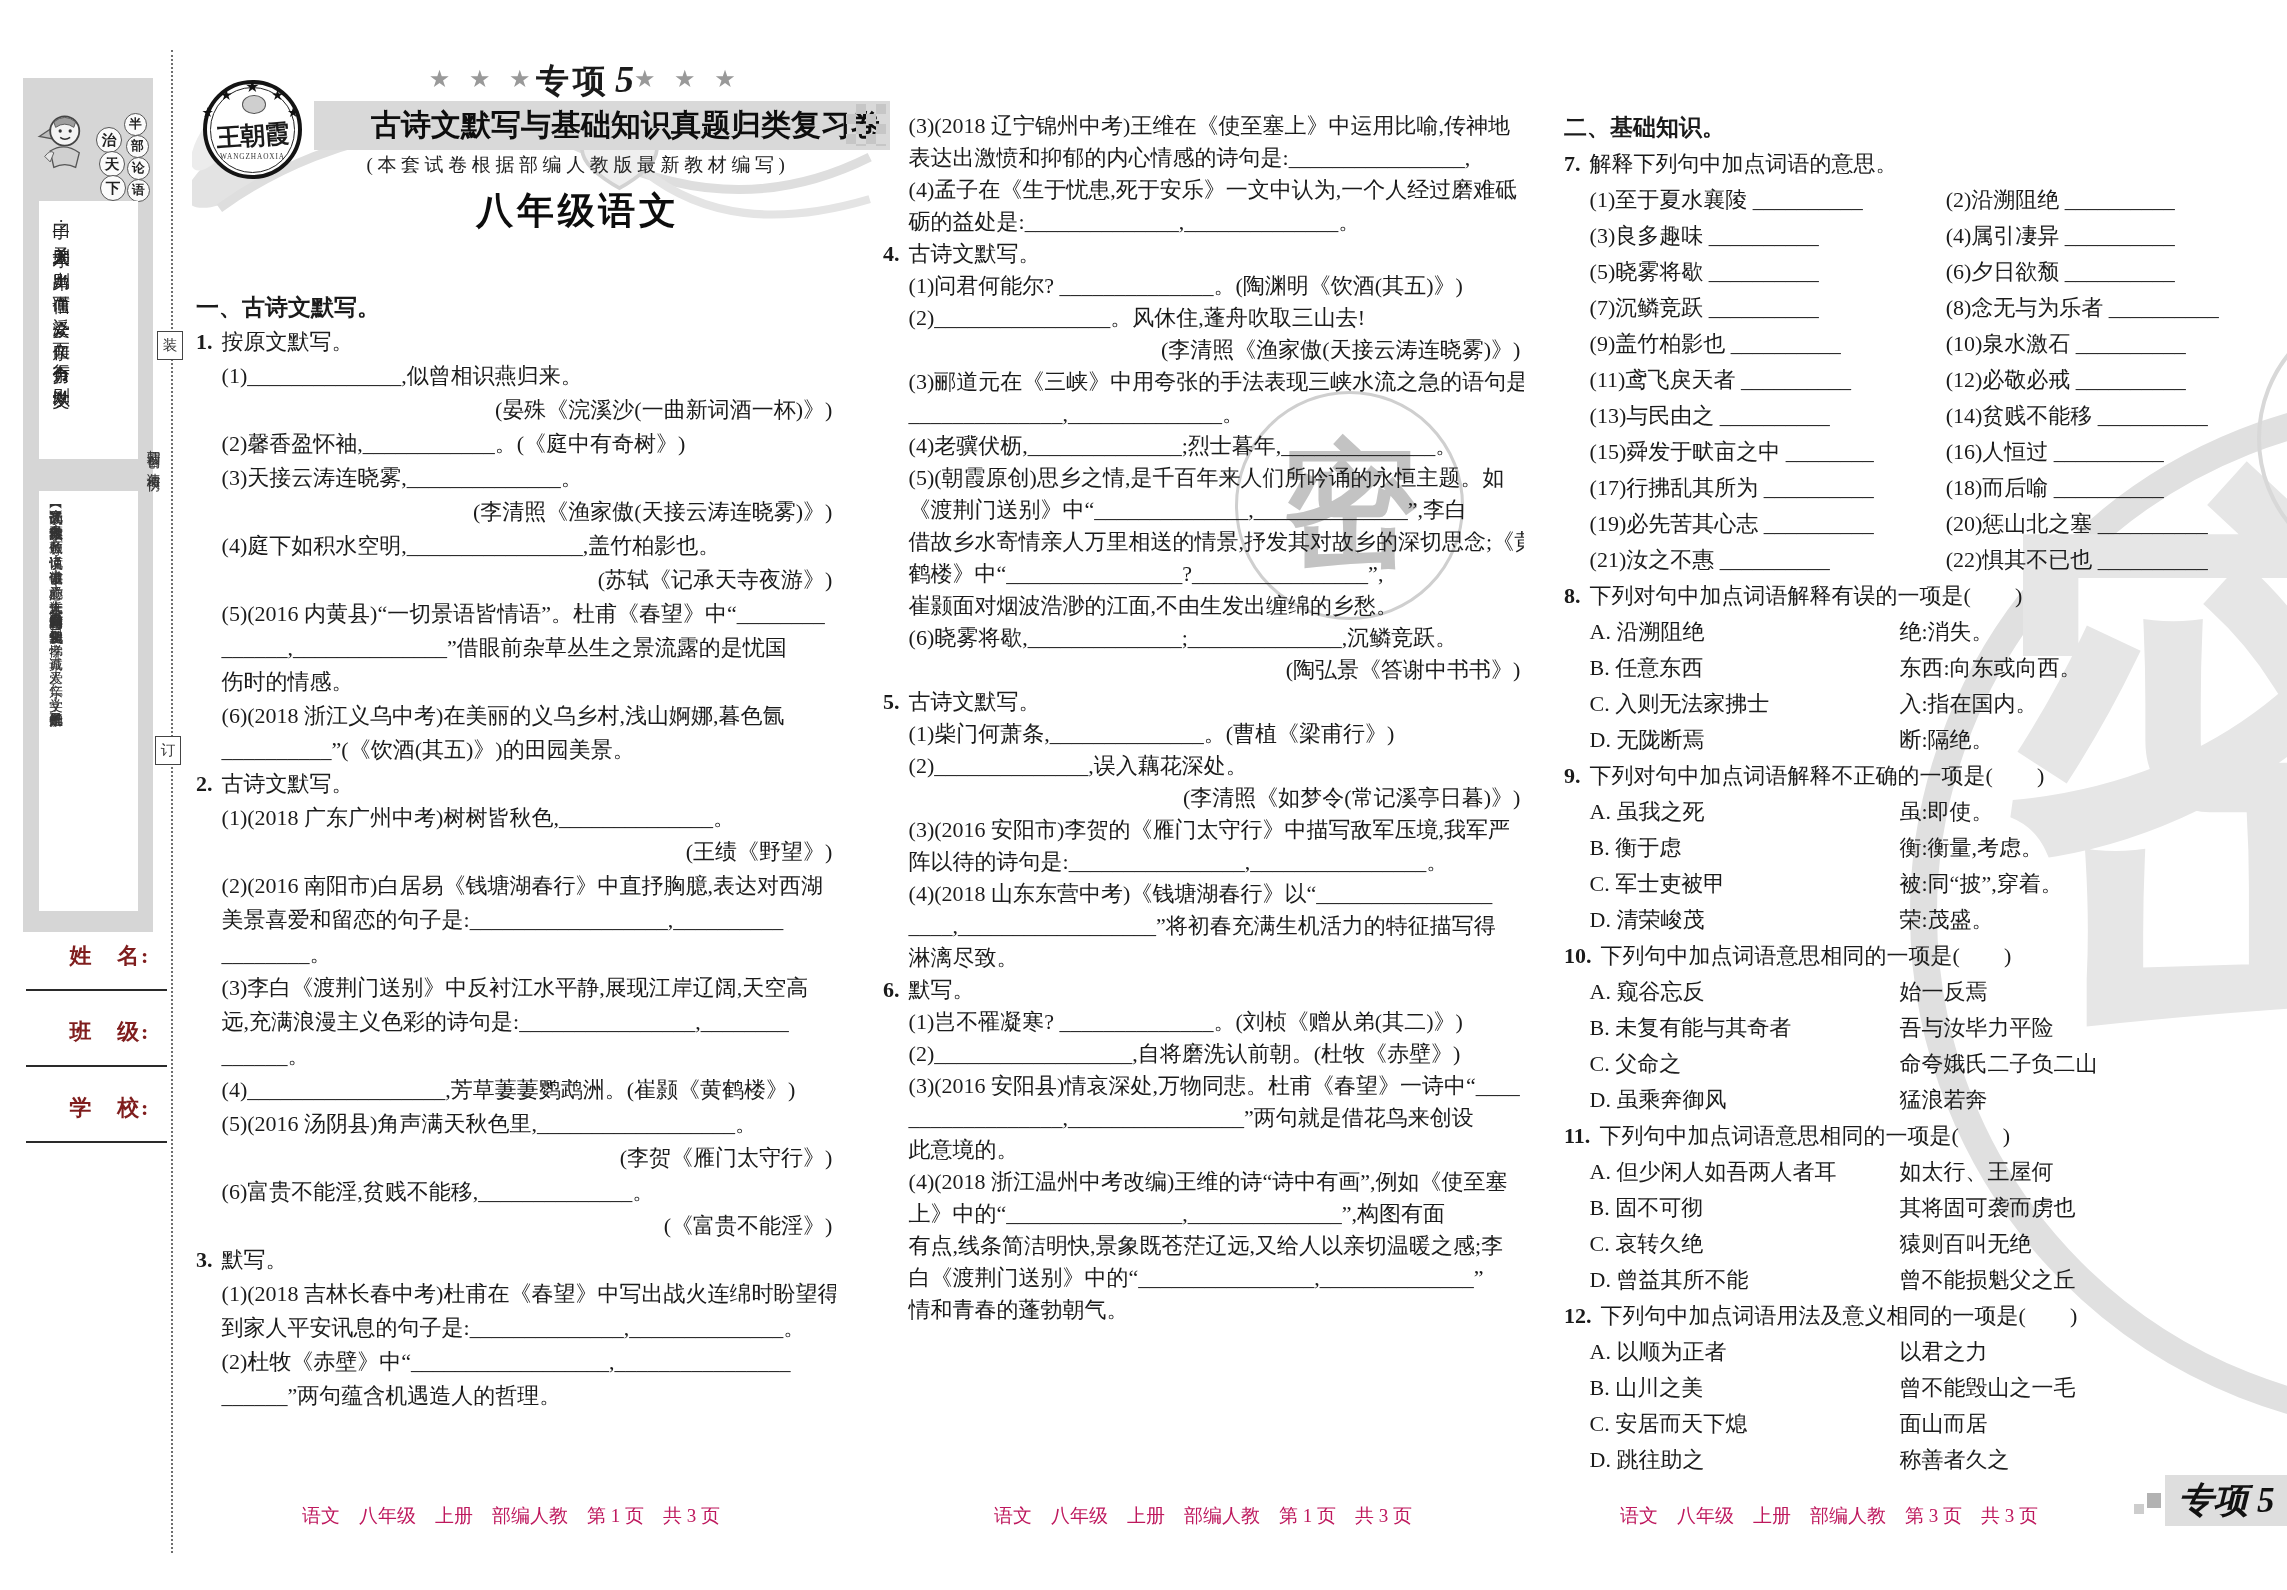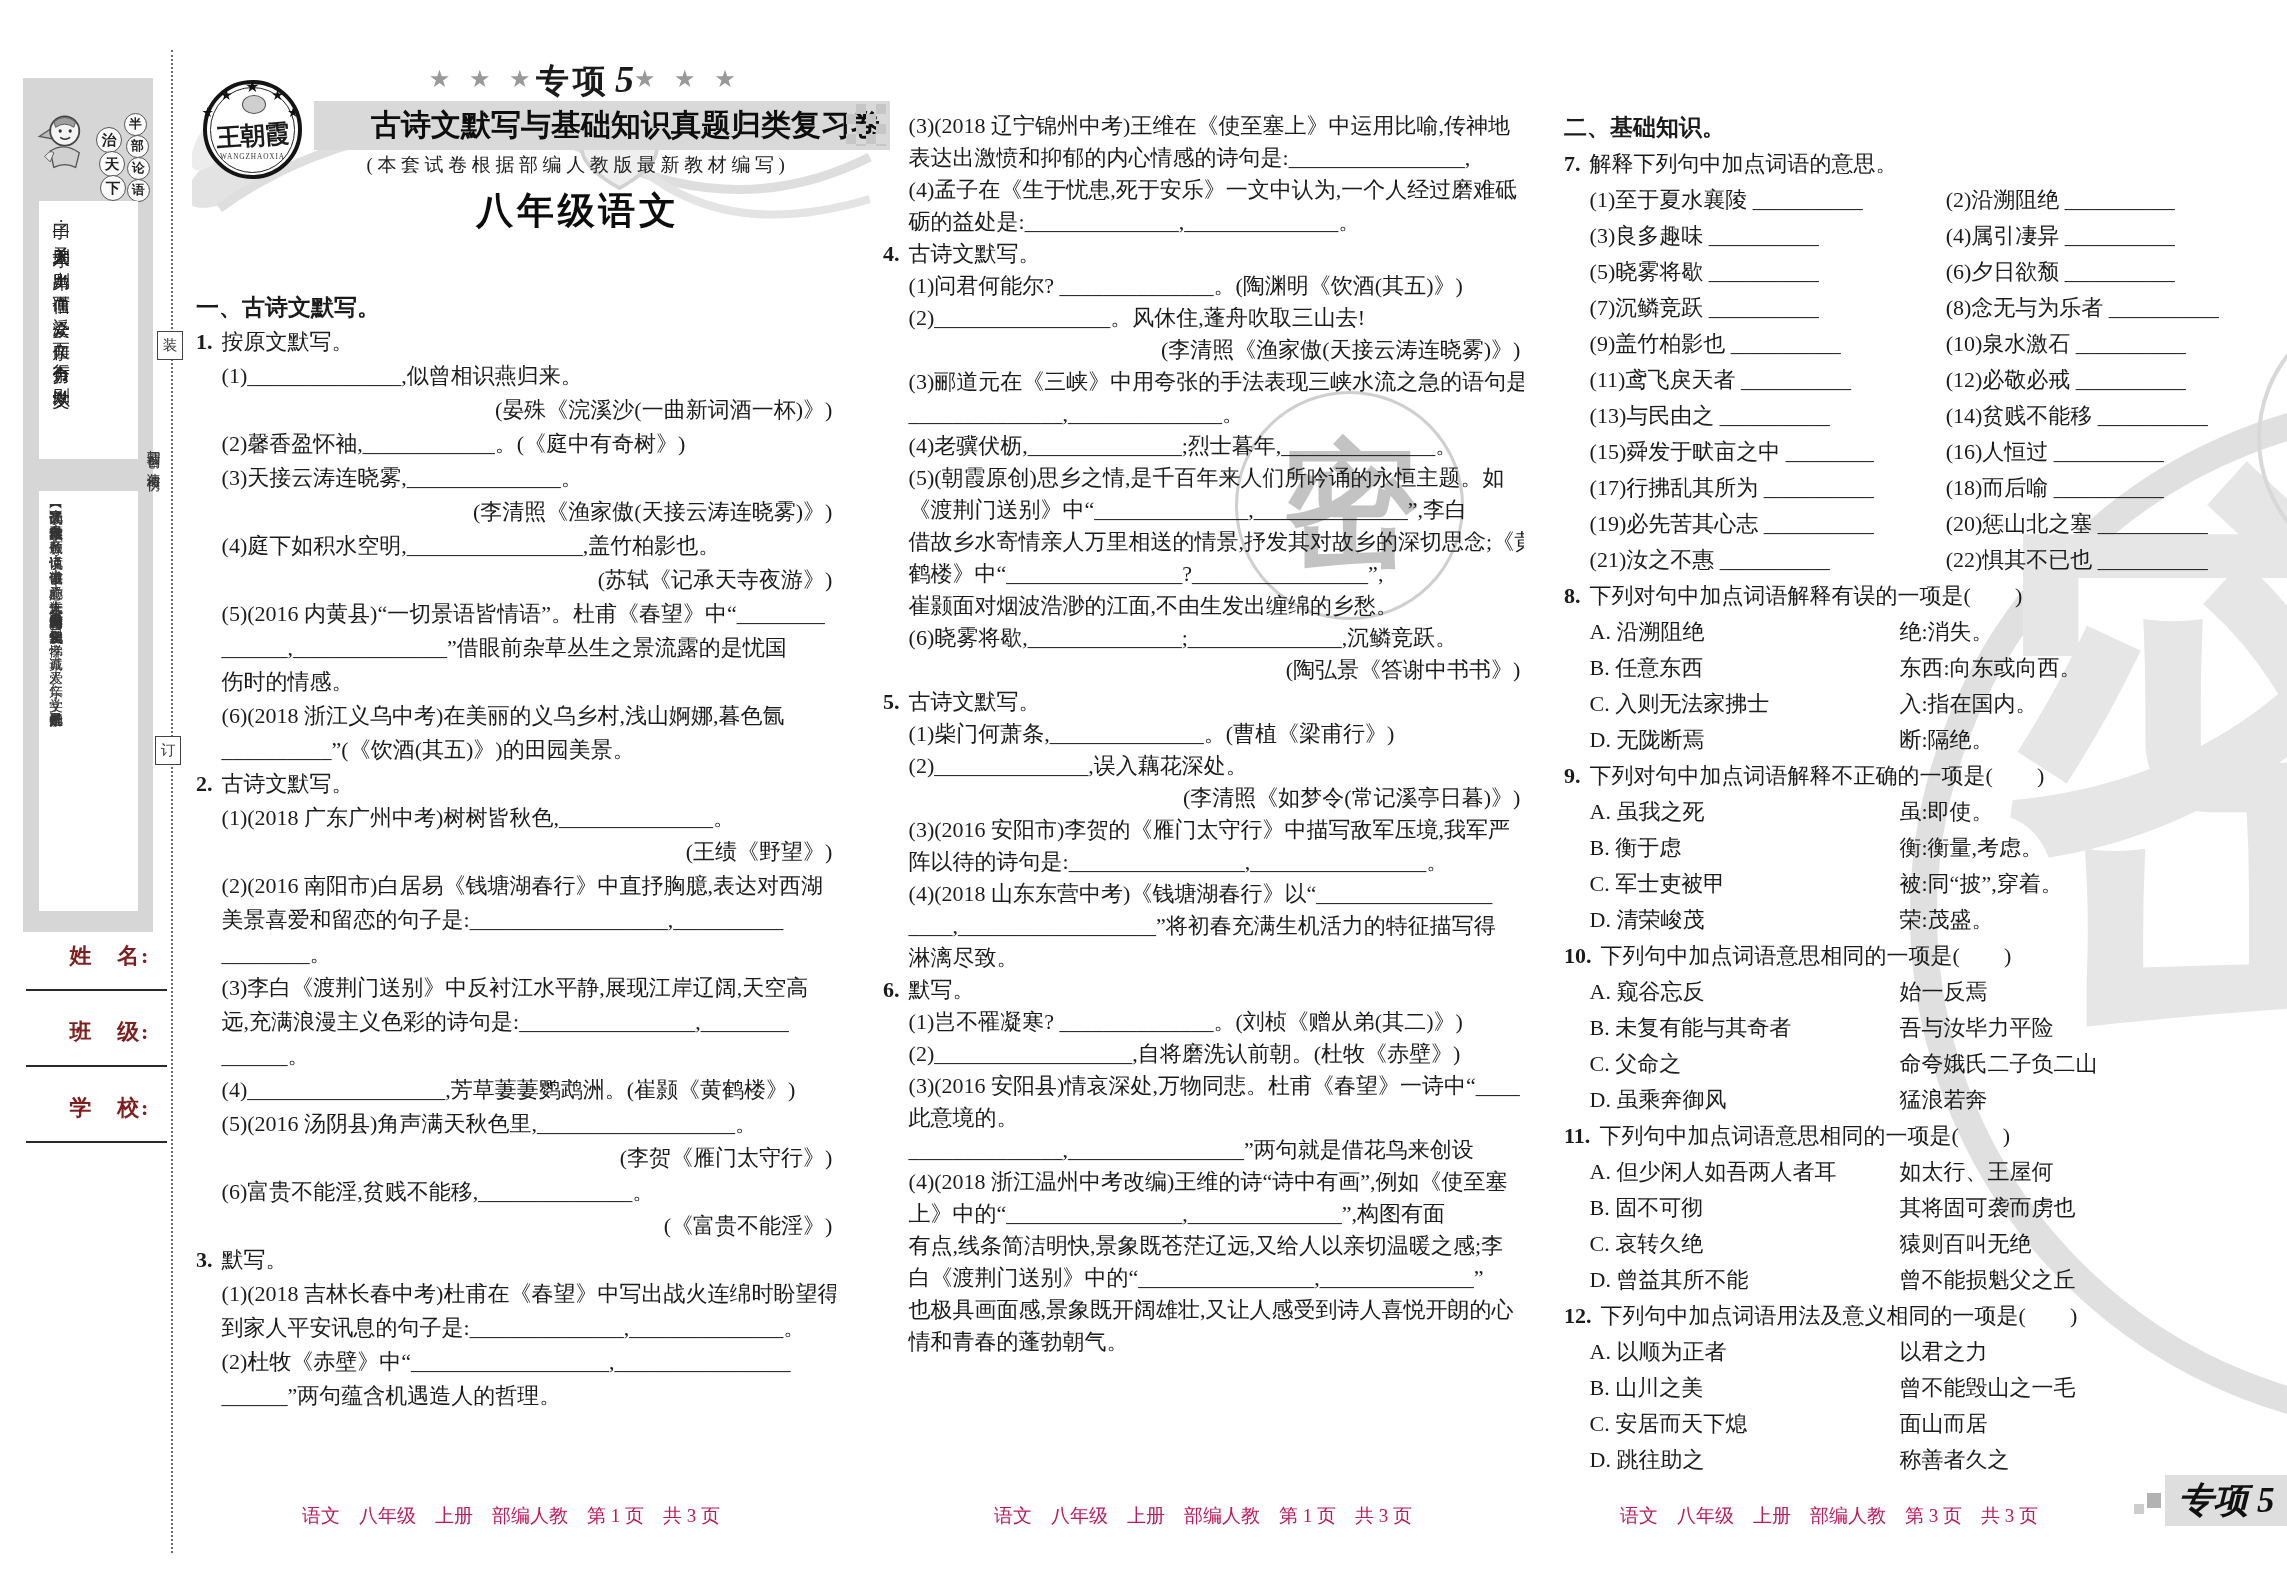--- a/index.html
+++ b/index.html
@@ -242,27 +242,26 @@
     <div class="ln k-a"><span class="txt">(李清照《如梦令(常记溪亭日暮)》)</span></div>
     <div class="ln k-s"><span class="txt">(3)(2016 安阳市)李贺的《雁门太守行》中描写敌军压境,我军严</span></div>
     <div class="ln k-c"><span class="txt">阵以待的诗句是:________________,________________。</span></div>
     <div class="ln k-s"><span class="txt">(4)(2018 山东东营中考)《钱塘湖春行》以“________________</span></div>
     <div class="ln k-c"><span class="txt">____,__________________”将初春充满生机活力的特征描写得</span></div>
     <div class="ln k-c"><span class="txt">淋漓尽致。</span></div>
     <div class="ln k-q"><span class="num">6.</span><span class="txt">默写。</span></div>
     <div class="ln k-s"><span class="txt">(1)岂不罹凝寒? ______________。(刘桢《赠从弟(其二)》)</span></div>
     <div class="ln k-s"><span class="txt">(2)__________________,自将磨洗认前朝。(杜牧《赤壁》)</span></div>
     <div class="ln k-s"><span class="txt">(3)(2016 安阳县)情哀深处,万物同悲。杜甫《春望》一诗中“____</span></div>
+    <div class="ln k-c"><span class="txt">______________,________________”两句就是借花鸟来创设</span></div>
     <div class="ln k-c"><span class="txt">此意境的。</span></div>
-    <div class="ln k-c"><span class="txt">______________,________________”两句就是借花鸟来创设</span></div>
     <div class="ln k-s"><span class="txt">(4)(2018 浙江温州中考改编)王维的诗“诗中有画”,例如《使至塞</span></div>
     <div class="ln k-c"><span class="txt">上》中的“________________,______________”,构图有面</span></div>
     <div class="ln k-c"><span class="txt">有点,线条简洁明快,景象既苍茫辽远,又给人以亲切温暖之感;李</span></div>
     <div class="ln k-c"><span class="txt">白《渡荆门送别》中的“________________,______________”</span></div>
-    <div class="ln k-c"><span class="txt">也极具画面感,景象既开阔雄壮,又让人感受到诗人喜悦开朗的心</span></div>
     <div class="ln k-c"><span class="txt">情和青春的蓬勃朝气。</span></div>
   </div>
 <div class="col" id="col3">
     <div class="ln k-sec"><span class="txt">二、基础知识。</span></div>
     <div class="ln k-q"><span class="num">7.</span><span class="txt">解释下列句中加点词语的意思。</span></div>
     <div class="ln k-p"><span class="pl">(1)至于夏水襄陵 __________</span><span class="pr">(2)沿溯阻绝 __________</span></div>
     <div class="ln k-p"><span class="pl">(3)良多趣味 __________</span><span class="pr">(4)属引凄异 __________</span></div>
     <div class="ln k-p"><span class="pl">(5)晓雾将歇 __________</span><span class="pr">(6)夕日欲颓 __________</span></div>
     <div class="ln k-p"><span class="pl">(7)沉鳞竞跃 __________</span><span class="pr">(8)念无与为乐者 __________</span></div>
     <div class="ln k-p"><span class="pl">(9)盖竹柏影也 __________</span><span class="pr">(10)泉水激石 __________</span></div>

